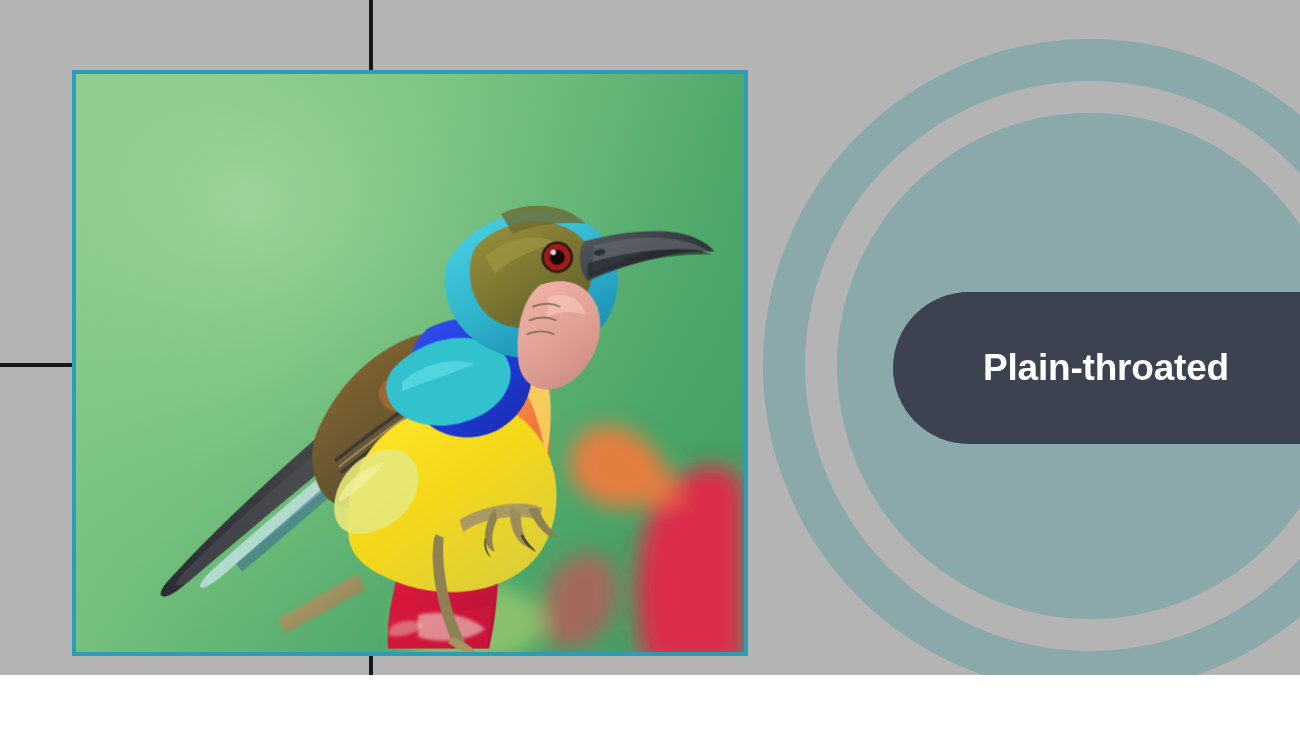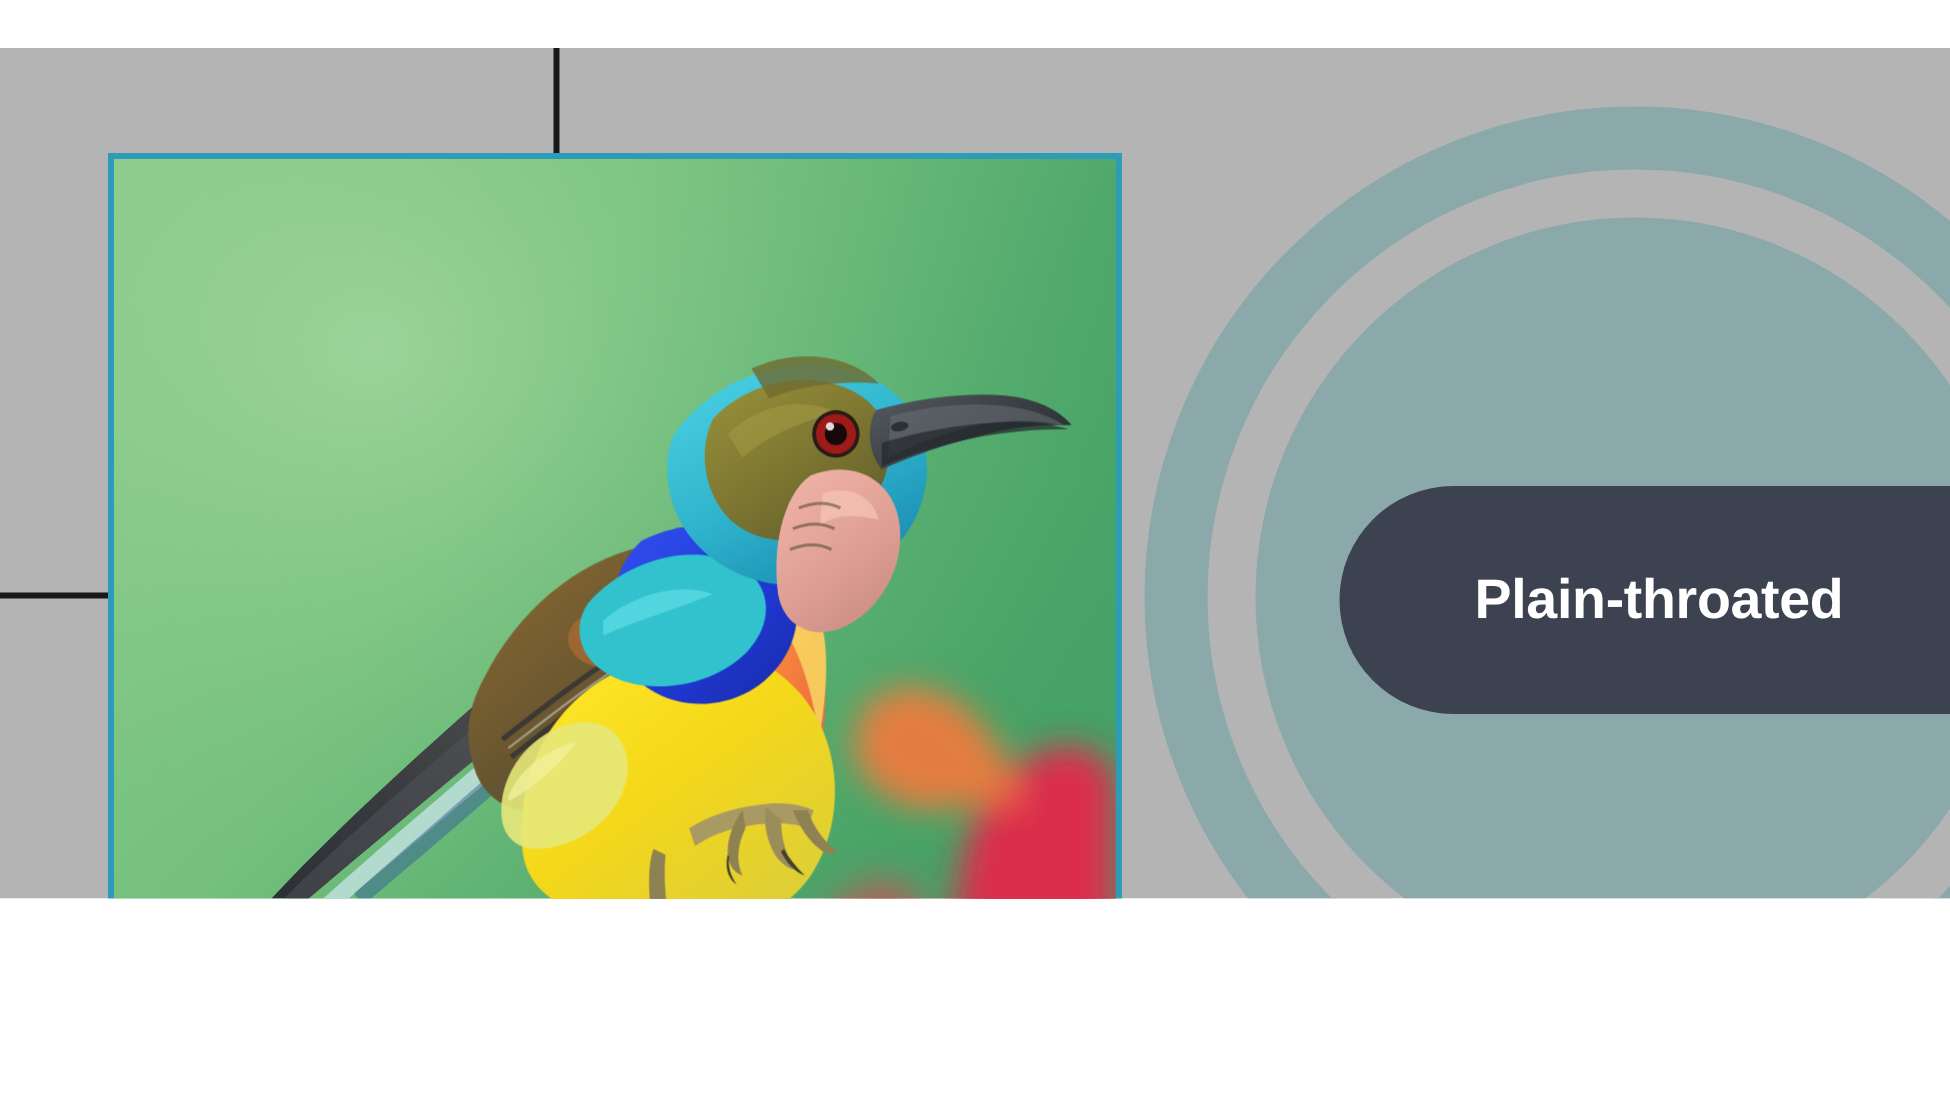--- a/index.html
+++ b/index.html
@@ -7,24 +7,23 @@
     padding: 0;
     background: #ffffff;
   }
   body {
     font-family: "Liberation Sans", sans-serif;
   }
 
   #canvas {
     position: relative;
     width: 1300px;
-    height: 567px;
+    height: 675px;
     overflow: hidden;
     background: #b4b4b4;
-    margin-top: 32px;
   }
 
   
   .deco-layer {
     position: absolute;
     inset: 0;
     width: 1300px;
     height: 731px;
     pointer-events: none;
   }

